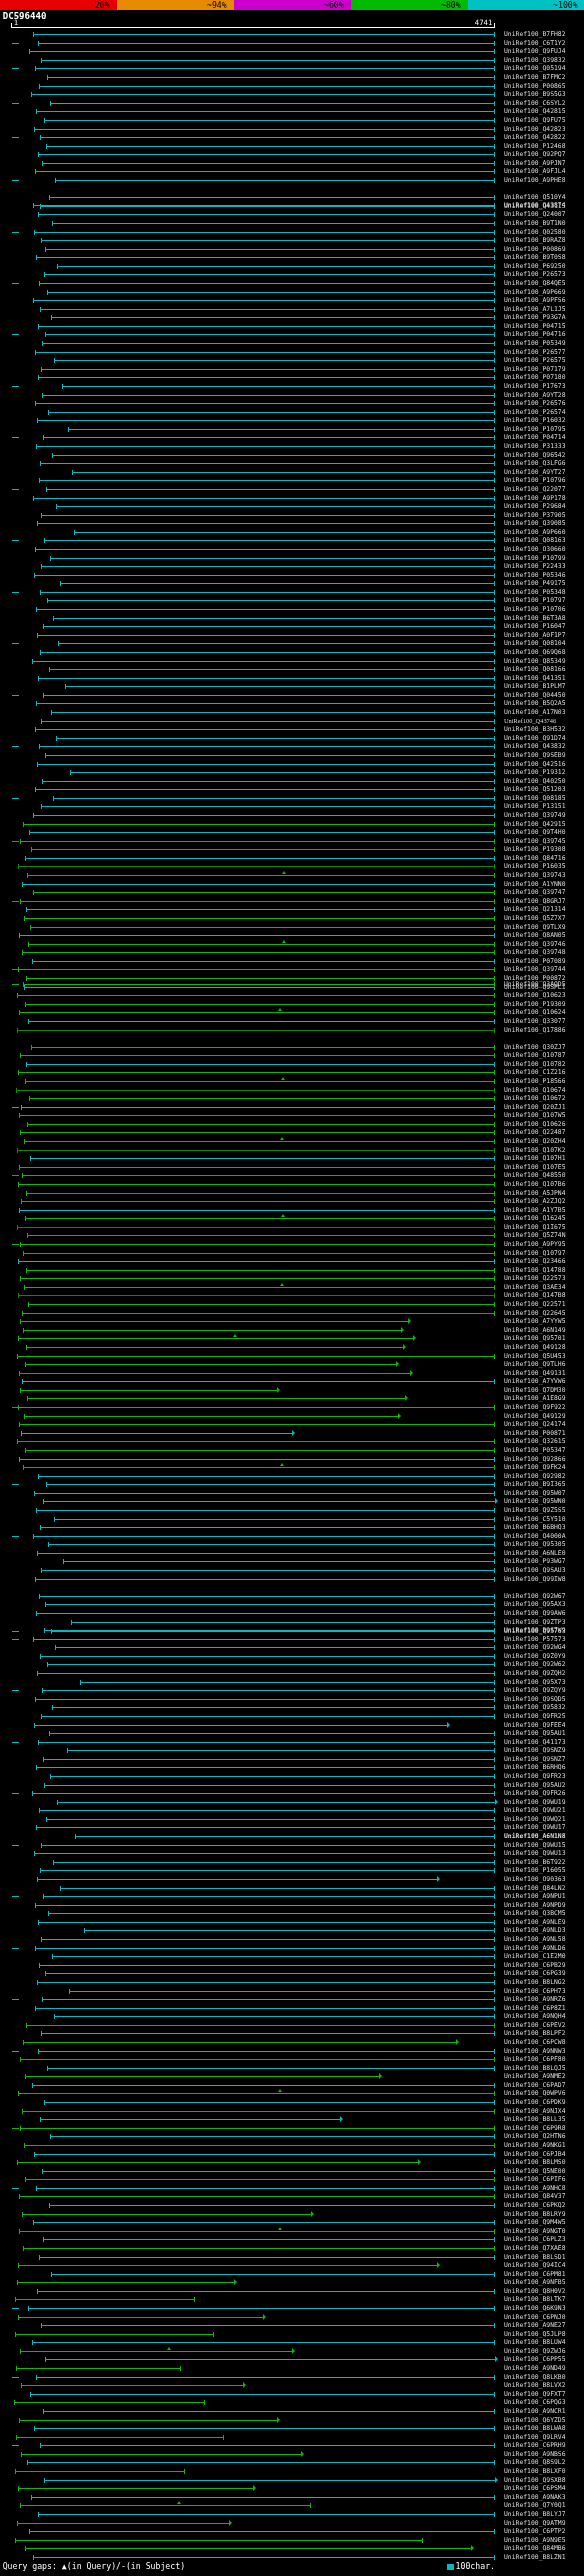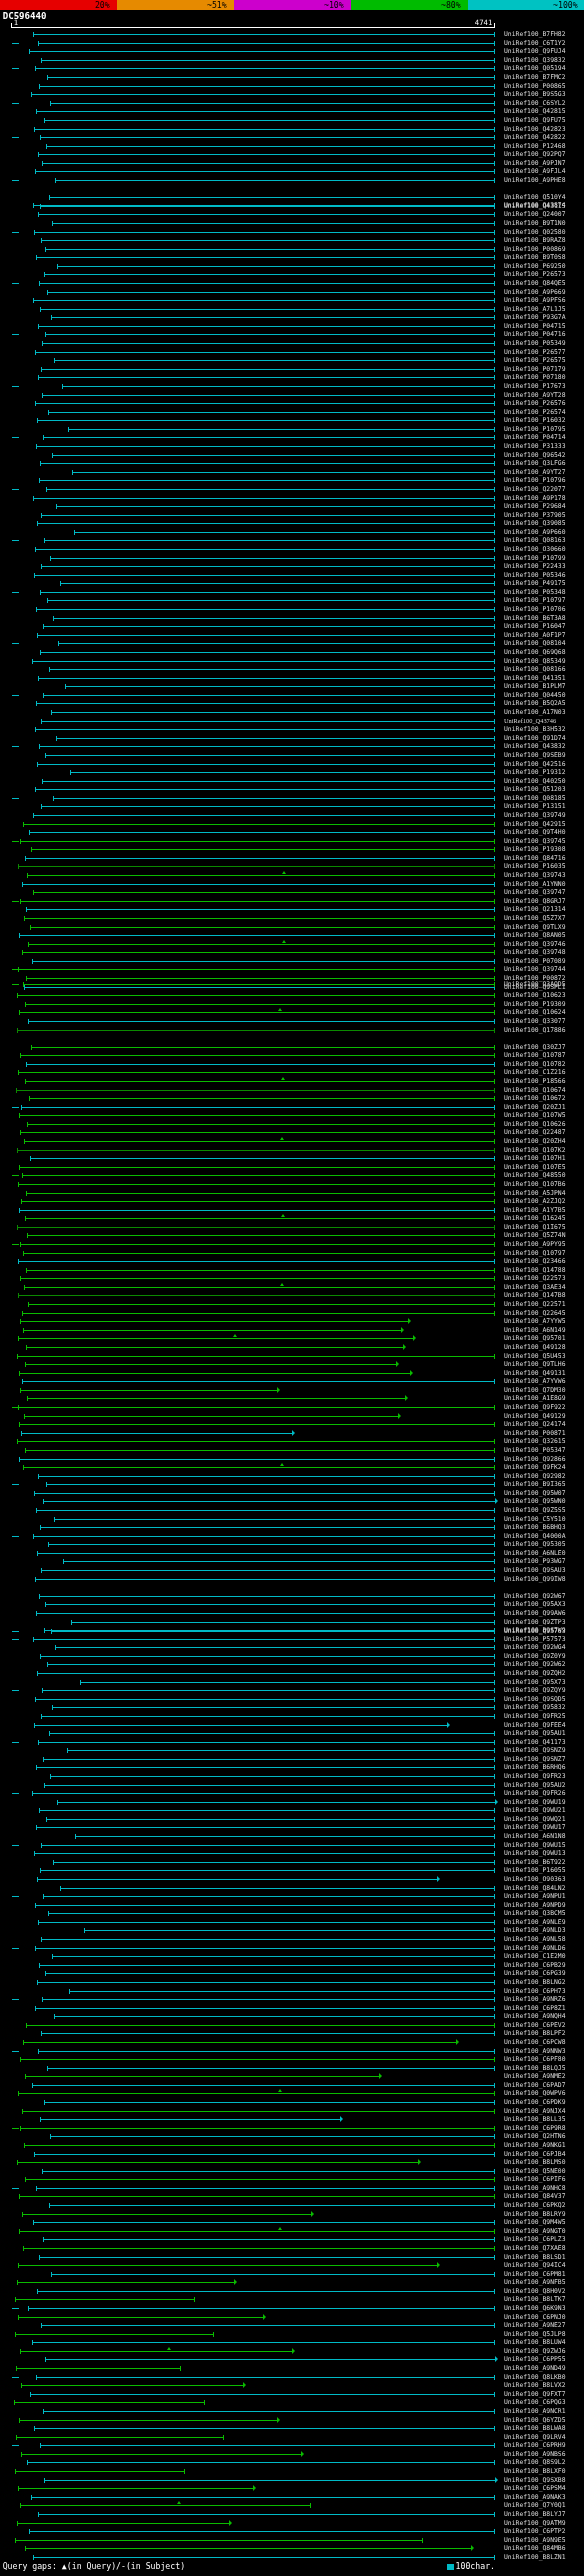--- a/index.html
+++ b/index.html
@@ -33,24 +33,24 @@
 </head>
 <body>
 
 <div class="screen">
 
   <div class="scalebar">
       <div class="scale-seg" style="background: rgb(230, 0, 0);">
         <span class="scale-label">20%</span>
       </div>
       <div class="scale-seg" style="background: rgb(230, 138, 0);">
-        <span class="scale-label">~51%</span>
+        <span class="scale-label">~94%</span>
       </div>
       <div class="scale-seg" style="background: rgb(204, 0, 204);">
-        <span class="scale-label">~10%</span>
+        <span class="scale-label">~60%</span>
       </div>
       <div class="scale-seg" style="background: rgb(0, 187, 0);">
         <span class="scale-label">~80%</span>
       </div>
       <div class="scale-seg" style="background: rgb(0, 194, 194);">
         <span class="scale-label">~100%</span>
       </div>
     </div>
 
   <div class="title">DC596440</div>
@@ -1778,21 +1778,21 @@
         <div class="alabel">UniRef100_Q9WQ21</div>
       </div>
       <div class="arow" style="top: 1823px;">
         <div class="aplot">
           <div class="abar" style="left: 5.1%; width: 94.9%; background: rgb(0, 186, 198);"></div>
           <div class="acap" style="left: 5.1%; background: rgb(0, 186, 198);"></div>
           <div class="acap" style="left: calc(100% - 0.9px); background: rgb(0, 186, 198);"></div>
         </div>
         <div class="alabel">UniRef100_Q9WU17</div>
       </div>
-      <div class="arow" style="top: 1832px;">
+      <div class="arow" style="top: 1832px; font-weight: bold;">
         <div class="aplot">
           <div class="abar" style="left: 13.3%; width: 86.7%; background: rgb(0, 186, 198);"></div>
           <div class="acap" style="left: 13.3%; background: rgb(0, 186, 198);"></div>
           <div class="acap" style="left: calc(100% - 0.9px); background: rgb(0, 186, 198);"></div>
         </div>
         <div class="alabel">UniRef100_A6N1N8</div>
       </div>
       <div class="arow" style="top: 1841px;">
         <div class="aplot">
           <div class="abar" style="left: 6.2%; width: 93.8%; background: rgb(0, 186, 198);"></div>

